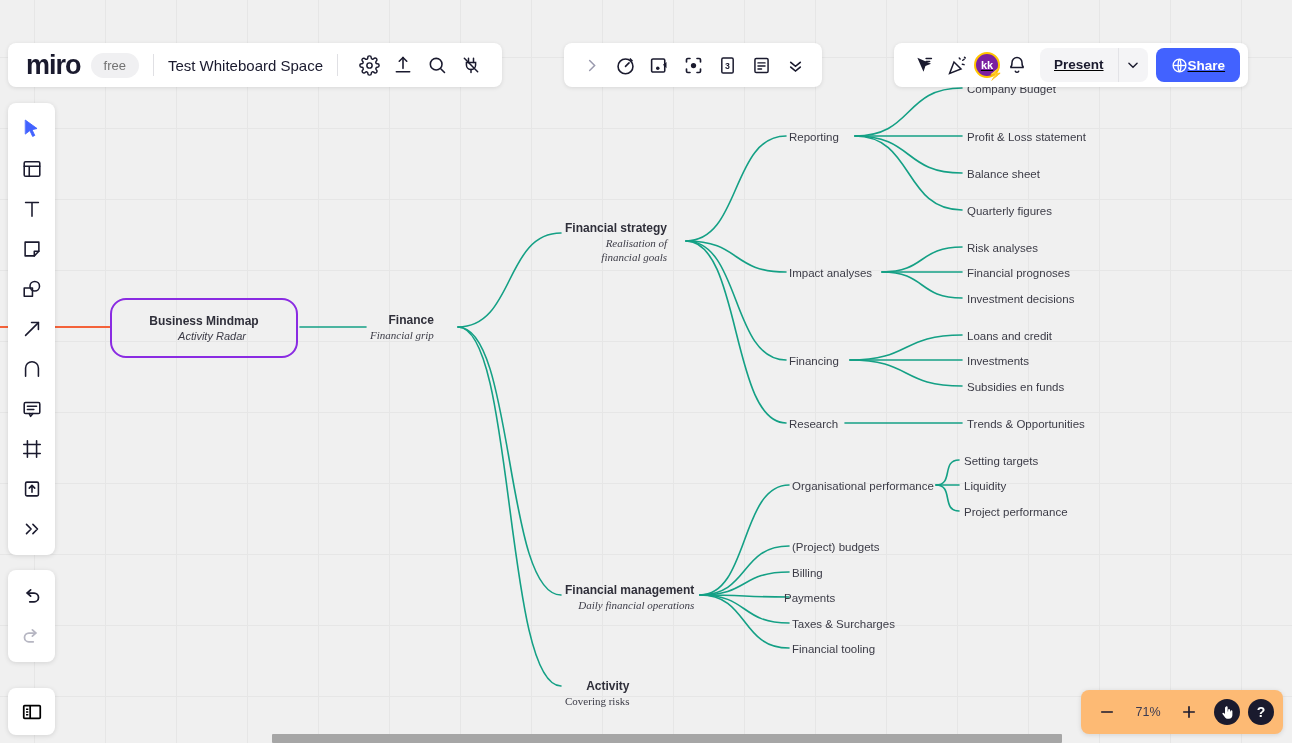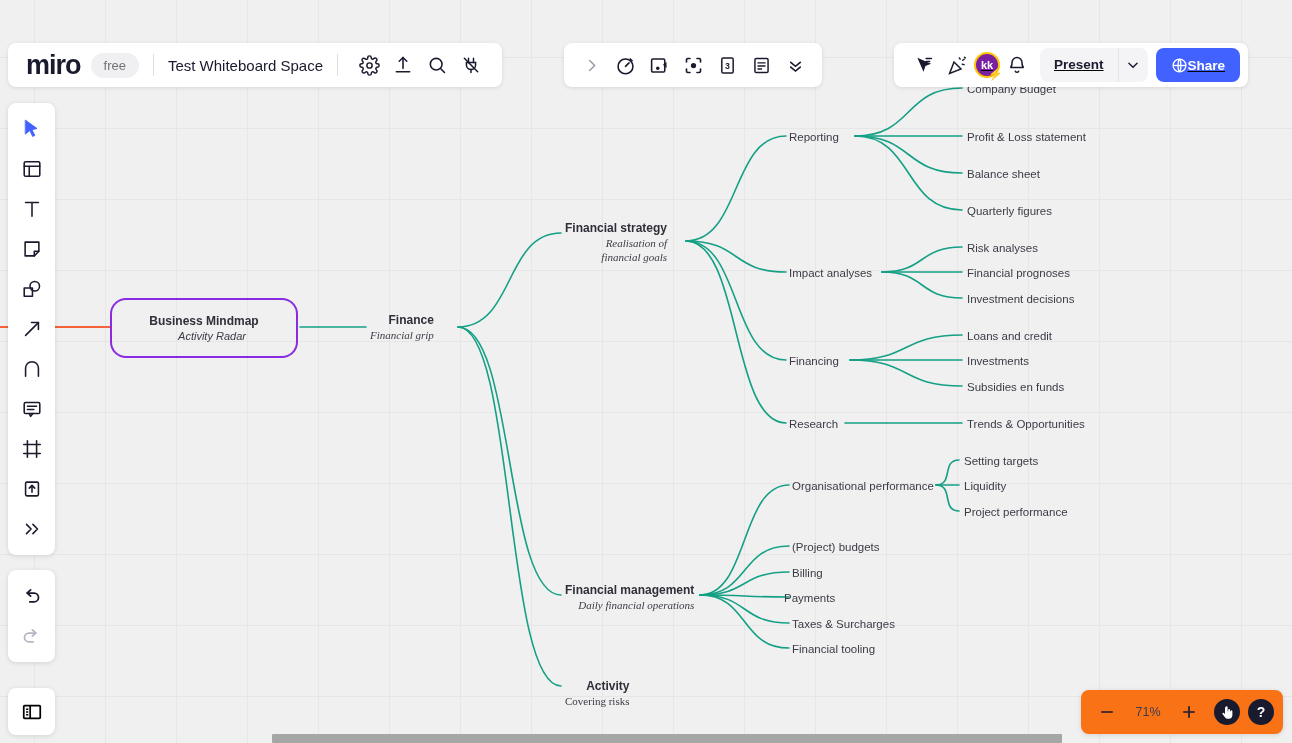--- a/index.html
+++ b/index.html
@@ -130,21 +130,21 @@
     position: absolute; left: 8px; top: 688px;
     width: 47px; height: 47px; background: #fff;
     border-radius: 8px; box-shadow: 0 1px 5px rgba(0,0,0,.12);
     display: flex; align-items: center; justify-content: center;
     cursor: pointer;
   }
 
   
   #zoombar {
     position: absolute; right: 9px; top: 690px; height: 44px;
-    background: #f97316; border-radius: 8px;
+    background: #fdba74; border-radius: 8px;
     box-shadow: 0 1px 5px rgba(0,0,0,.12);
     display: flex; align-items: center; padding: 0 9px; gap: 3px;
   }
   #zoom-level {
     font-size: 12.5px; color: #3b3b52; width: 42px;
     text-align: center; cursor: pointer;
   }
   .circ-btn {
     width: 26px; height: 26px; border-radius: 50%;
     background: #1a1a2e; color: #fff;

